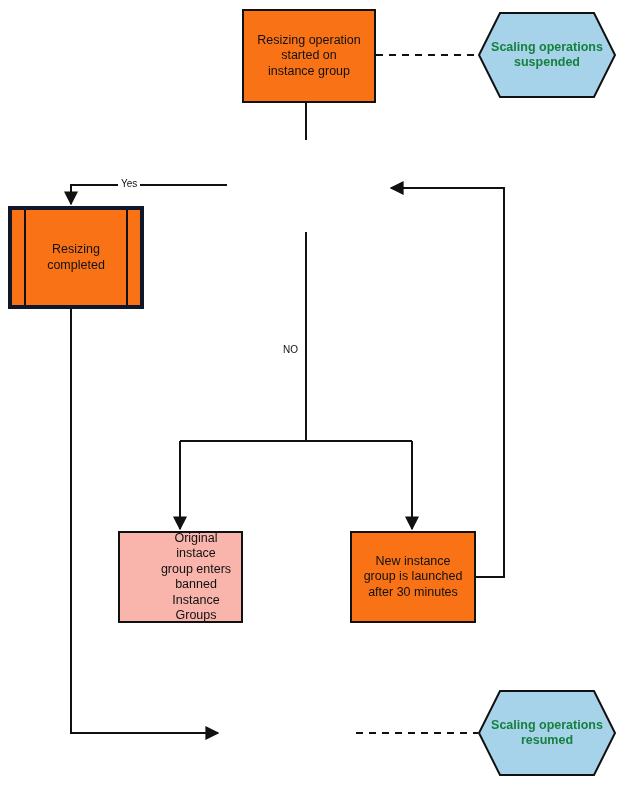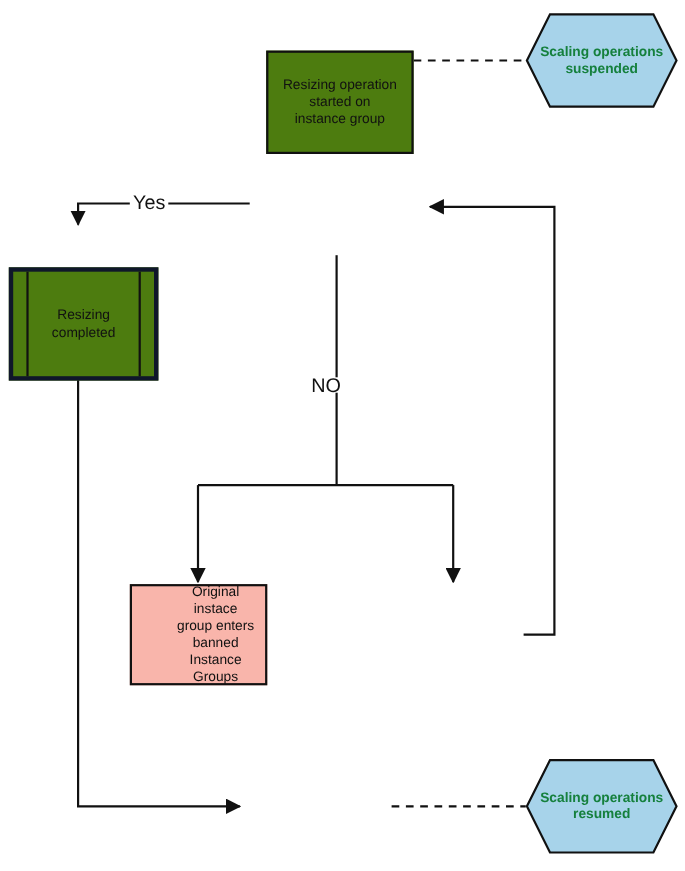--- a/index.html
+++ b/index.html
@@ -40,21 +40,21 @@
   }
   .node .node-label {
     display: block;
     padding: 0 6px;
     white-space: pre-line;
   }
   
   .shape-process {
     border: 2px solid #111111;
   }
-  .fill-green { background: #4d7c0f; margin-top: 37px; }
+  .fill-green { background: #f97316; }
   .fill-pink  { background: #f9b5ab; }
 
   
   .shape-predefined {
     border: 4px solid #0f172a;
     position: absolute;
   }
   .shape-predefined .rule {
     position: absolute;
     top: 0;
@@ -106,21 +106,21 @@
     font-size: 12.5px;
     line-height: 15.5px;
     color: #15803d;
     white-space: pre-line;
     font-weight: bold;
   }
 
   .edge-label {
     position: absolute;
     background: #ffffff;
-    font-size: 18px;
+    font-size: 10px;
     color: #111111;
     padding: 0 3px;
     line-height: 14px;
   }
 </style>
 </head>
 <body>
 
 <div id="canvas">
 
@@ -180,20 +180,25 @@
     </span>
   </div>
 
   <div class="node shape-process fill-pink" style="left:118px; top:531px; width:125px; height:92px;padding-left:31px;">
     <span class="node-label">Original instace
 group enters
 banned Instance
 Groups</span>
   </div>
 
+  <div class="node shape-process fill-green" style="left:350px; top:531px; width:126px; height:92px;">
+    <span class="node-label">New instance
+group is launched
+after 30 minutes</span>
+  </div>
 
 
   <div class="shape-hexagon" style="left:477px; top:689px; width:140px; height:88px;">
     <svg width="140" height="88" viewBox="0 0 140 88" xmlns="http://www.w3.org/2000/svg">
       <polygon points="23,2 117,2 138,44 117,86 23,86 2,44" fill="#a7d3ea" stroke="#111111" stroke-width="2"></polygon>
     </svg>
     <span class="hex-text">Scaling operations
 resumed</span>
   </div>
 

